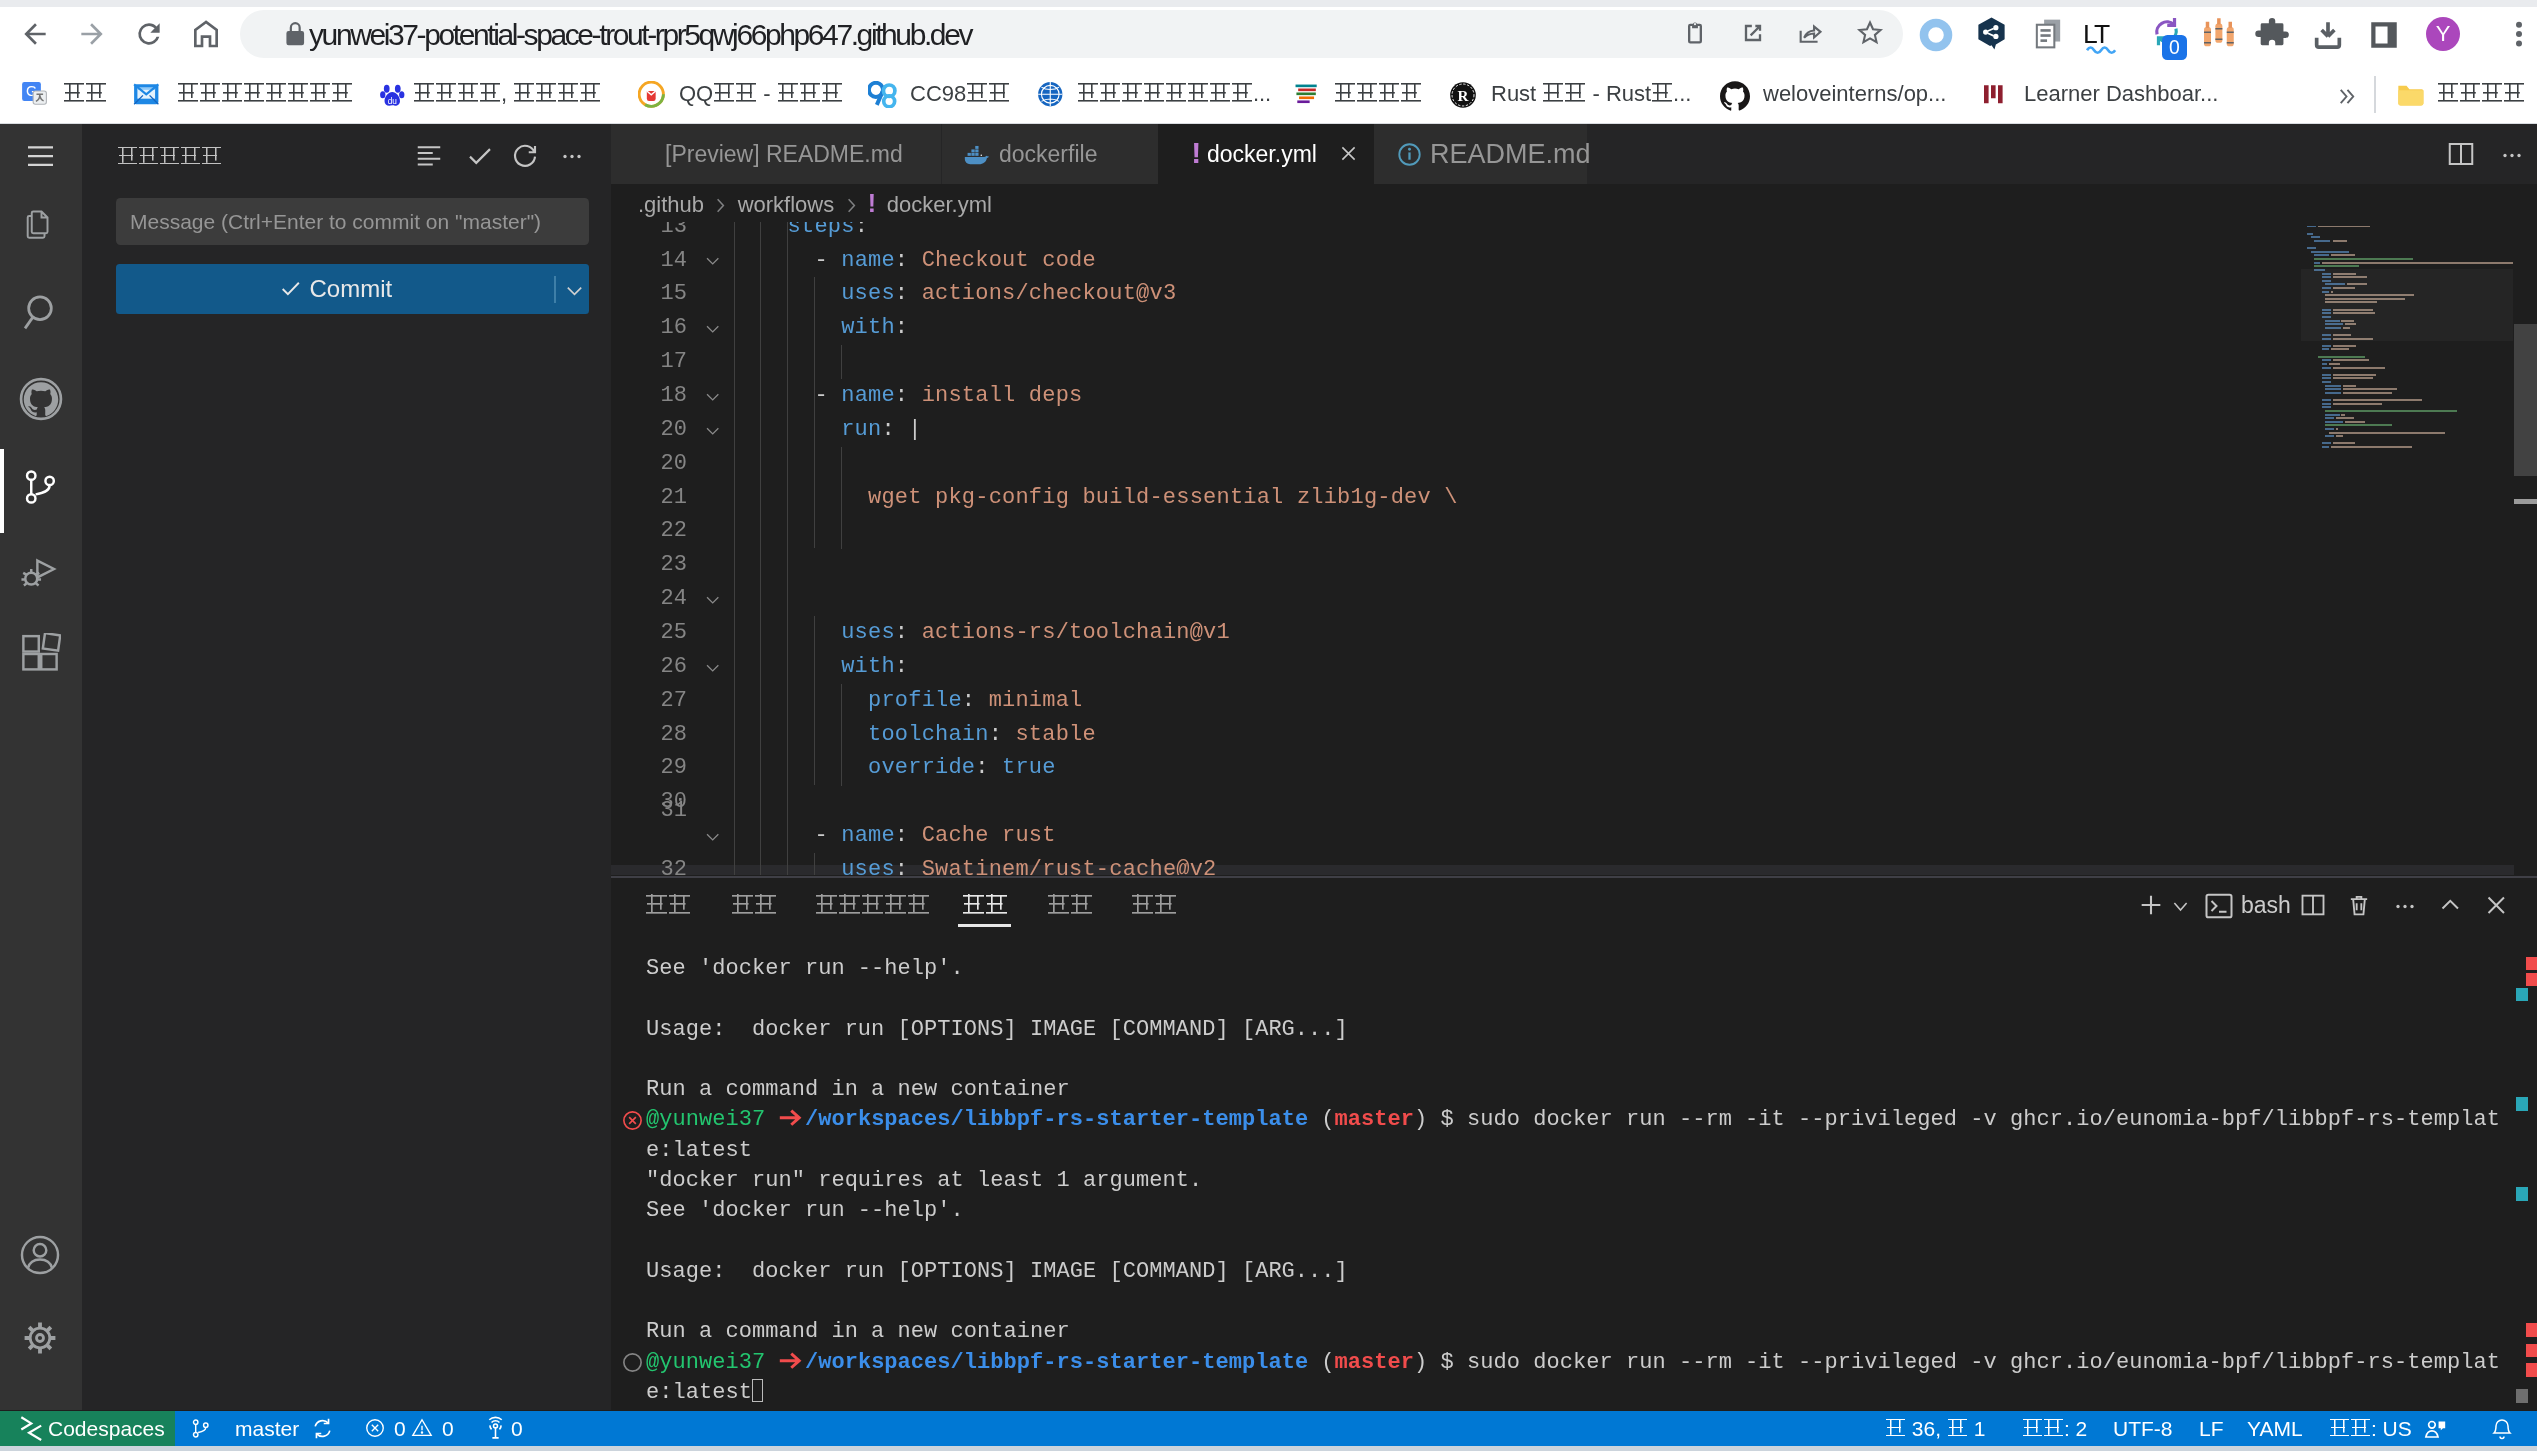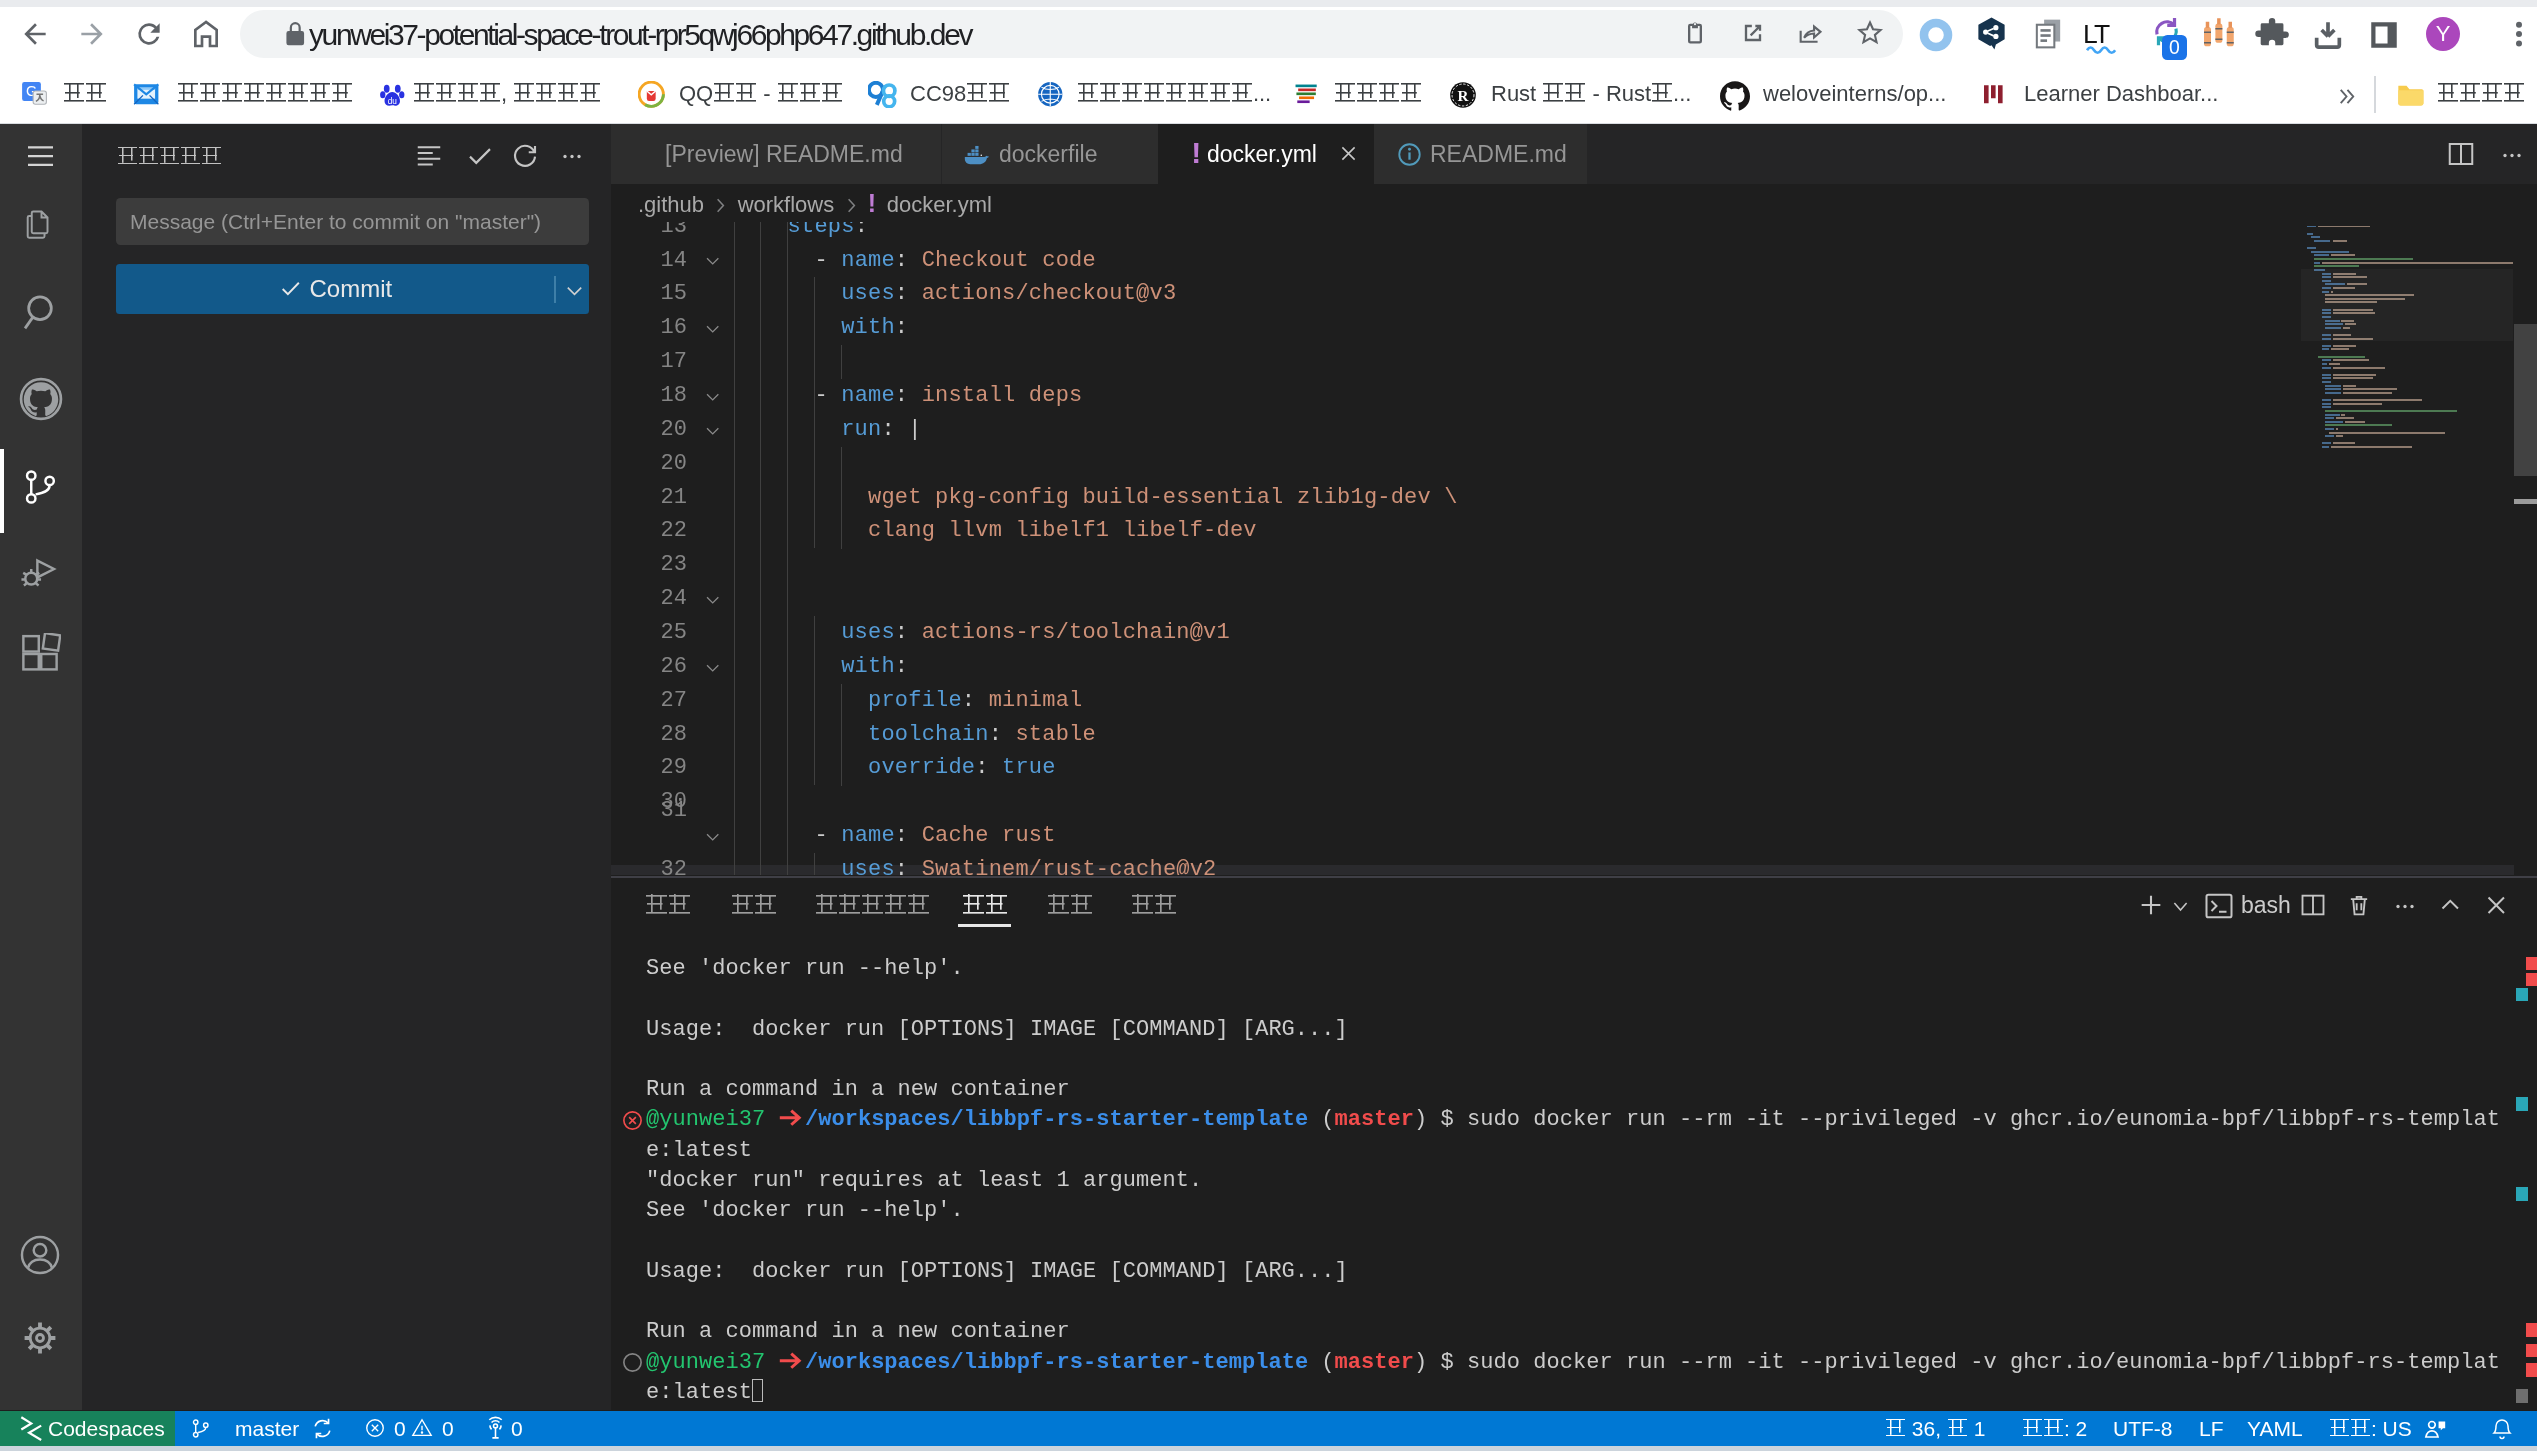--- a/index.html
+++ b/index.html
@@ -295,21 +295,21 @@
     <svg class="icon" style="left:180px;top:19.4px" width="21" height="21" viewBox="0 0 24 24">
       <path d="M5 5l14 14M19 5L5 19" stroke="#c8c8c8" stroke-width="1.8"></path>
     </svg>
   </div>
 <div class="abs" style="left:1374px;top:124px;width:213px;height:60px;background:#2d2d2d">
     <svg class="icon" style="left:23px;top:17.6px" width="25" height="25" viewBox="0 0 24 24">
       <circle cx="12" cy="12" r="9.8" fill="none" stroke="#519aba" stroke-width="1.8"></circle>
       <rect x="10.9" y="10" width="2.2" height="7" fill="#519aba"></rect>
       <circle cx="12" cy="7" r="1.4" fill="#519aba"></circle>
     </svg>
-    <div class="abs" style="left:56px;top:0;width:159px;height:60px;line-height:60px;font-size:23px;color:#969696">README.md</div>
+    <div class="abs" style="left:56px;top:0;width:159px;height:60px;line-height:60px;font-size:27px;color:#969696">README.md</div>
   </div>
 <svg class="icon" style="left:2446px;top:139px" width="30" height="30" viewBox="0 0 24 24">
     <g fill="none" stroke="#c5c5c5" stroke-width="1.6">
       <rect x="3" y="4" width="18" height="16"></rect>
       <path d="M12 4v16"></path>
     </g>
   </svg>
 <svg class="icon" style="left:2497px;top:145px" width="30" height="21" viewBox="0 0 24 24">
     <circle cx="4" cy="12" r="1.9" fill="#c5c5c5"></circle>
     <circle cx="12" cy="12" r="1.9" fill="#c5c5c5"></circle>
@@ -354,21 +354,20 @@
     <div class="cl" style="left:123px;top:157px;height:34px;line-height:34px">      <span class="p">- </span><span class="k">name</span><span class="p">:</span><span class="v"> install deps</span></div>
     <div class="ln" style="left:23px;top:191px;height:34px;line-height:34px">20</div>
     <svg class="icon" style="left:92px;top:199px" width="19.4" height="19.4" viewBox="0 0 24 24">
       <path d="M5 9l7 7 7-7" stroke="#8a8a8a" stroke-width="1.6" fill="none"></path>
     </svg>
     <div class="cl" style="left:123px;top:191px;height:34px;line-height:34px">        <span class="k">run</span><span class="p">:</span><span class="p"> |</span></div>
     <div class="ln" style="left:23px;top:225px;height:34px;line-height:34px">20</div>
     <div class="ln" style="left:23px;top:259px;height:34px;line-height:34px">21</div>
     <div class="cl" style="left:123px;top:259px;height:34px;line-height:34px"><span class="v">          wget pkg-config build-essential zlib1g-dev \</span></div>
     <div class="ln" style="left:23px;top:292px;height:34px;line-height:34px">22</div>
-    <div class="cl" style="left:123px;top:292px;height:34px;line-height:34px"><span class="v">          clang llvm libelf1 libelf-dev</span></div>
     <div class="ln" style="left:23px;top:326px;height:34px;line-height:34px">23</div>
     <div class="ln" style="left:23px;top:360px;height:34px;line-height:34px">24</div>
     <svg class="icon" style="left:92px;top:368px" width="19.4" height="19.4" viewBox="0 0 24 24">
       <path d="M5 9l7 7 7-7" stroke="#8a8a8a" stroke-width="1.6" fill="none"></path>
     </svg>
     <div class="ln" style="left:23px;top:394px;height:34px;line-height:34px">25</div>
     <div class="cl" style="left:123px;top:394px;height:34px;line-height:34px">        <span class="k">uses</span><span class="p">:</span><span class="v"> actions-rs/toolchain@v1</span></div>
     <div class="ln" style="left:23px;top:428px;height:34px;line-height:34px">26</div>
     <svg class="icon" style="left:92px;top:436px" width="19.4" height="19.4" viewBox="0 0 24 24">
       <path d="M5 9l7 7 7-7" stroke="#8a8a8a" stroke-width="1.6" fill="none"></path>

